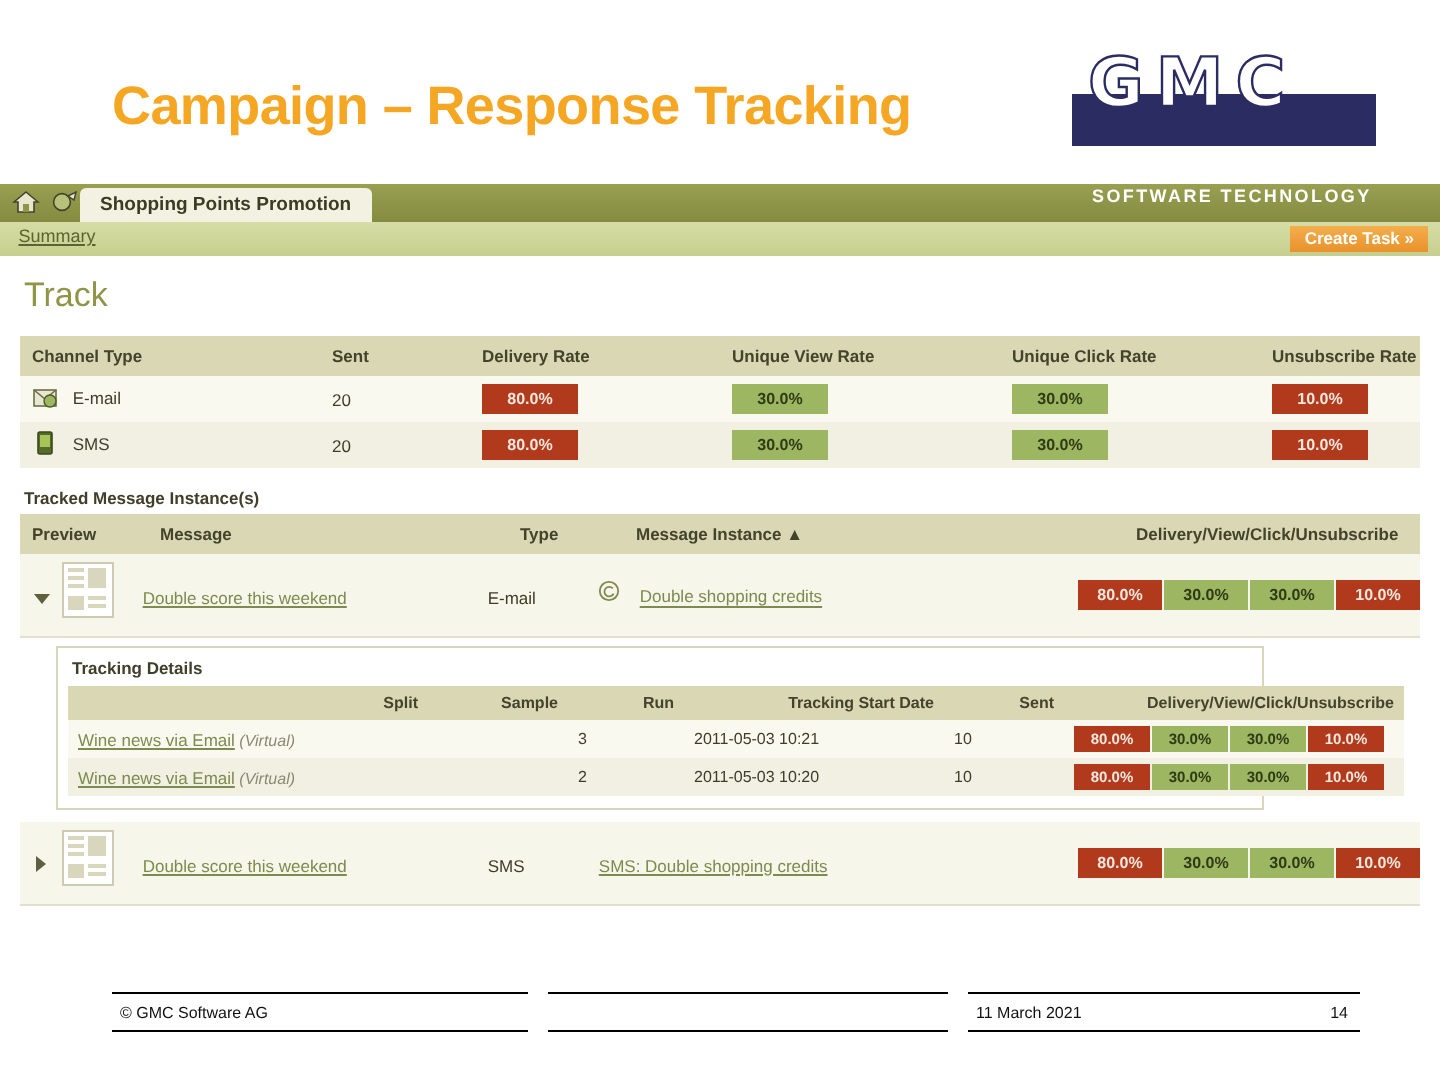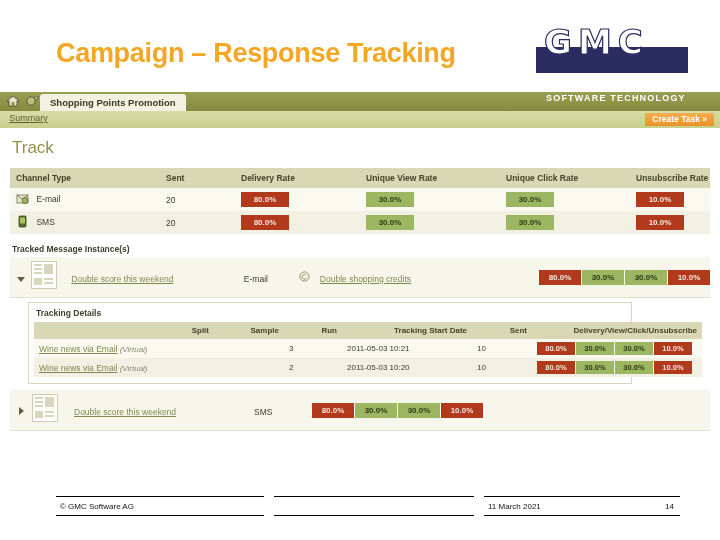--- a/index.html
+++ b/index.html
@@ -438,20 +438,38 @@
           <td><span class="pill red">80.0%</span></td>
           <td><span class="pill green">30.0%</span></td>
           <td><span class="pill green">30.0%</span></td>
           <td><span class="pill red">10.0%</span></td>
         </tr>
       </tbody>
     </table>
 
     <div class="section-label" style="margin-top:10px;">Tracked Message Instance(s)</div>
 
+    <table class="grid">
+      <colgroup>
+        <col style="width:64px">
+          <col style="width:180px">
+          <col style="width:58px">
+        <col style="width:250px">
+          <col style="width:148px">
+      </colgroup>
+      <thead>
+        <tr>
+          <th>Preview</th>
+          <th>Message</th>
+          <th>Type</th>
+          <th>Message Instance ▲</th>
+          <th>Delivery/View/Click/Unsubscribe</th>
+        </tr>
+      </thead>
+    </table>
 
     <div class="msg-block">
 
       <div class="msg-row">
         <div class="c-expander">
           <span class="tri tri-down"></span>
         </div>
         <div class="c-preview">
           <span class="thumb">
             <i style="left:2px;  top:2px;  width:8px;  height:2px;"></i>
@@ -564,20 +582,23 @@
             <i style="left:12px; top:16px; width:9px;  height:2px;"></i>
             <i style="left:12px; top:20px; width:9px;  height:2px;"></i>
           </span>
         </div>
         <div class="c-message">
           <span class="link">Double score this weekend</span>
         </div>
         <div class="c-type">
           <span class="plain">SMS</span>
         </div>
+        <div class="c-instance">
+          <span class="link">SMS: Double shopping credits</span>
+        </div>
         <div class="c-stats">
           <div class="pill-group">
             <span class="pill red">80.0%</span>
             <span class="pill green">30.0%</span>
             <span class="pill green">30.0%</span>
             <span class="pill red">10.0%</span>
           </div>
         </div>
       </div>
 

